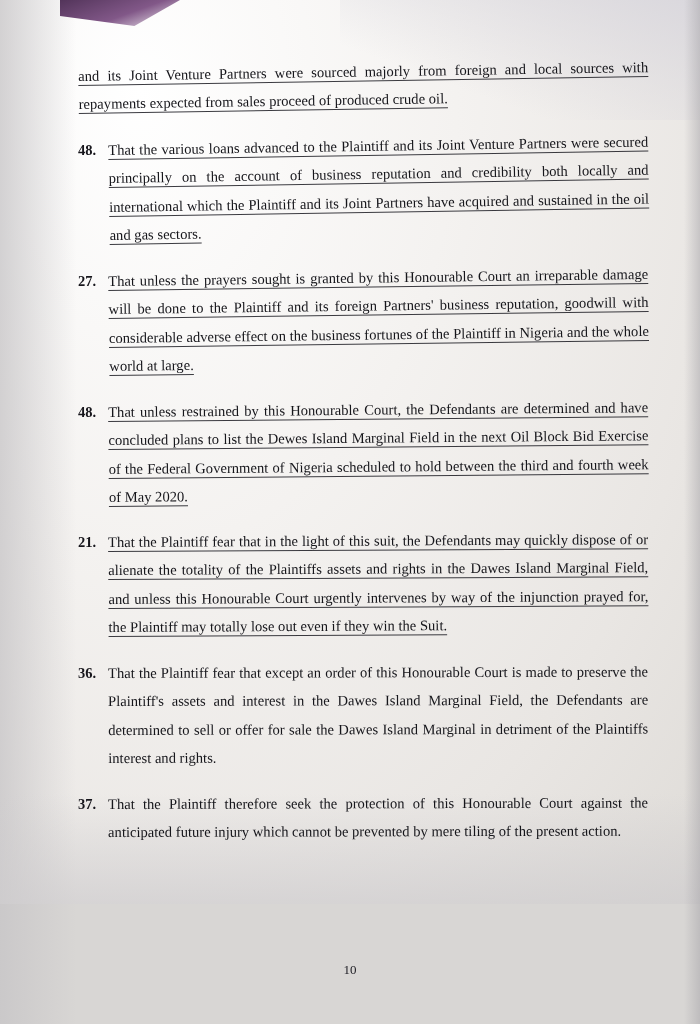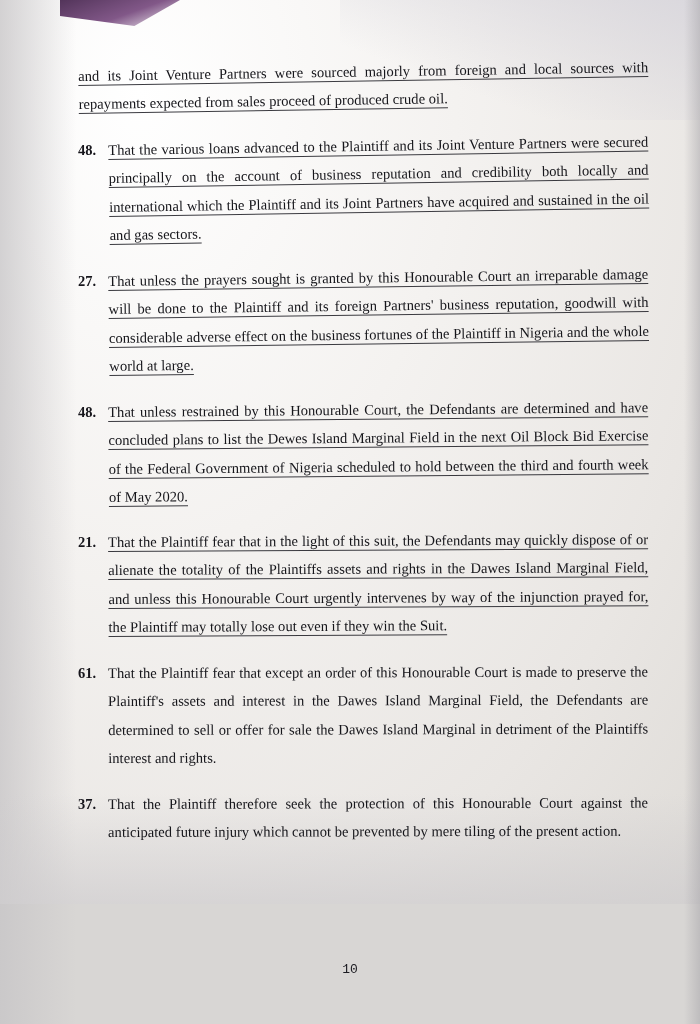--- a/index.html
+++ b/index.html
@@ -105,21 +105,21 @@
   }
 
   #folio {
     position: absolute;
     left: 0;
     width: 700px;
     top: 962px;
     text-align: center;
     font-size: 13px;
     color: #1c1c22;
-    font-family: Liberation Mono, monospace;
+    font-family: Liberation Serif, serif;
   }
 </style>
 </head>
 <body>
 
 <div id="page">
 
   <div class="tint tint-left"></div>
   <div class="tint tint-top-right"></div>
   <div class="tint tint-bottom"></div>
@@ -146,21 +146,21 @@
       <div class="num">48.</div>
       <div class="body skew3">That unless restrained by this Honourable Court, the Defendants are determined and have concluded plans to list the Dewes Island Marginal Field in the next Oil Block Bid Exercise of the Federal Government of Nigeria scheduled to hold between the third and fourth week of May 2020.</div>
     </div>
 
     <div class="para">
       <div class="num">21.</div>
       <div class="body skew4">That the Plaintiff fear that in the light of this suit, the Defendants may quickly dispose of or alienate the totality of the Plaintiffs assets and rights in the Dawes Island Marginal Field, and unless this Honourable Court urgently intervenes by way of the injunction prayed for, the Plaintiff may totally lose out even if they win the Suit.</div>
     </div>
 
     <div class="para">
-      <div class="num">61.</div>
+      <div class="num">36.</div>
       <div class="body plain skew5">That the Plaintiff fear that except an order of this Honourable Court is made to preserve the Plaintiff's assets and interest in the Dawes Island Marginal Field, the Defendants are determined to sell or offer for sale the Dawes Island Marginal in detriment of the Plaintiffs interest and rights.</div>
     </div>
 
     <div class="para">
       <div class="num">37.</div>
       <div class="body plain skew5">That the Plaintiff therefore seek the protection of this Honourable Court against the anticipated future injury which cannot be prevented by mere tiling of the present action.</div>
     </div>
 
   </div>
 

